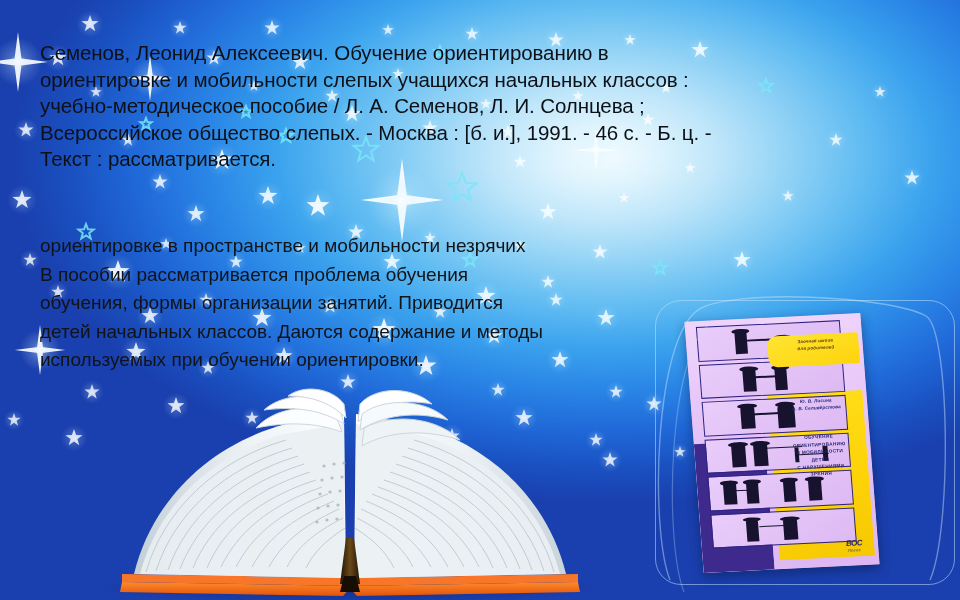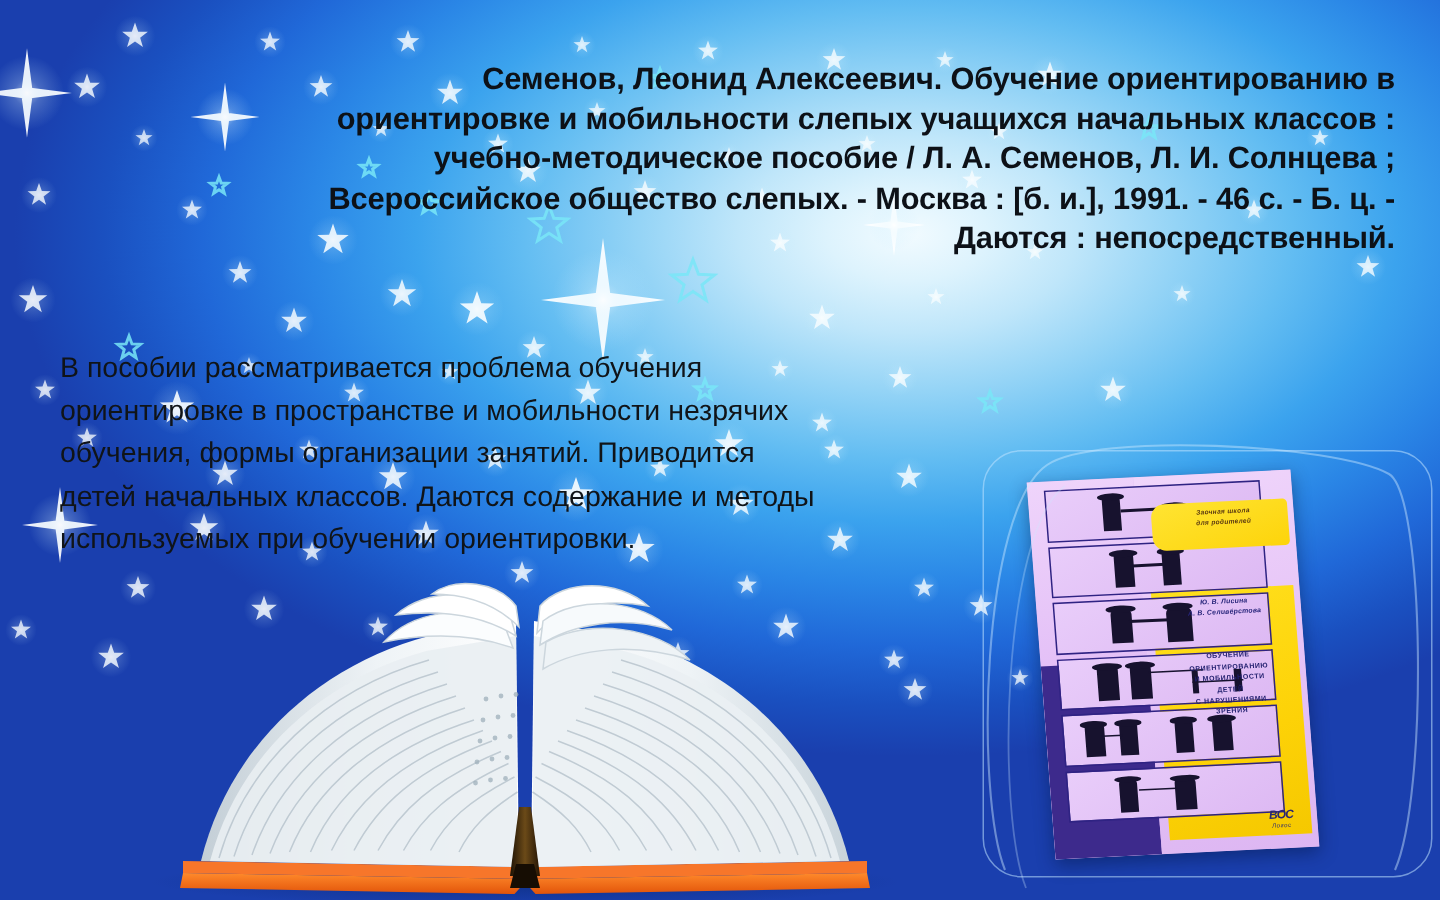--- a/index.html
+++ b/index.html
@@ -21,22 +21,22 @@
         #2a86e6 67%,
         #2068d8 79%,
         #1a50c0 90%,
         #1a3fae 100%);
   }
   
   #sparkles{position:absolute;inset:0;pointer-events:none;}
   
   #title-block{
     position:absolute;left:40px;top:40px;width:890px;
-    font-size:20.5px;line-height:26.5px;font-weight:bold;
-    color:#0d1117;letter-spacing:-0.1px;text-align:right;
+    font-size:20.5px;line-height:26.5px;font-weight:normal;
+    color:#0d1117;letter-spacing:-0.1px;
   }
   #title-block .ln{white-space:nowrap;}
   #body-block{
     position:absolute;left:40px;top:232px;width:660px;
     font-size:19px;line-height:28.5px;font-weight:normal;
     color:#101418;
   }
   #body-block .ln{white-space:nowrap;}
 
   
@@ -315,26 +315,26 @@
         <path d="M0.00,-7.00L1.65,-2.27L6.66,-2.16L2.66,0.87L4.11,5.66L0.00,2.80L-4.11,5.66L-2.66,0.87L-6.66,-2.16L-1.65,-2.27Z" transform="translate(420,474)" fill="#ffffff" opacity="0.76"></path>
         <circle cx="420" cy="474" r="10.5" fill="url(#sglow)" opacity="0.5"></circle>
       </svg>
     </div>
 
   <div id="title-block">
     <div class="ln">Семенов, Леонид Алексеевич. Обучение ориентированию в</div>
     <div class="ln">ориентировке и мобильности слепых учащихся начальных классов :</div>
     <div class="ln">учебно-методическое пособие / Л. А. Семенов, Л. И. Солнцева ;</div>
     <div class="ln">Всероссийское общество слепых. - Москва : [б. и.], 1991. - 46 с. - Б. ц. -</div>
-    <div class="ln">Даются : непосредственный.</div>
+    <div class="ln">Текст : рассматривается.</div>
   </div>
 
   <div id="body-block">
+    <div class="ln">ориентировке в пространстве и мобильности незрячих</div>
     <div class="ln">В пособии рассматривается проблема обучения</div>
-    <div class="ln">ориентировке в пространстве и мобильности незрячих</div>
     <div class="ln">обучения, формы организации занятий. Приводится</div>
     <div class="ln">детей начальных классов. Даются содержание и методы</div>
     <div class="ln">используемых при обучении ориентировки.</div>
   </div>
 
   <svg id="open-book" viewBox="0 0 580 212">
     <defs>
       <linearGradient id="pgL" x1="0" y1="0" x2="1" y2="0">
         <stop offset="0" stop-color="#c3ced6"></stop>
           <stop offset="0.55" stop-color="#eef3f6"></stop>

